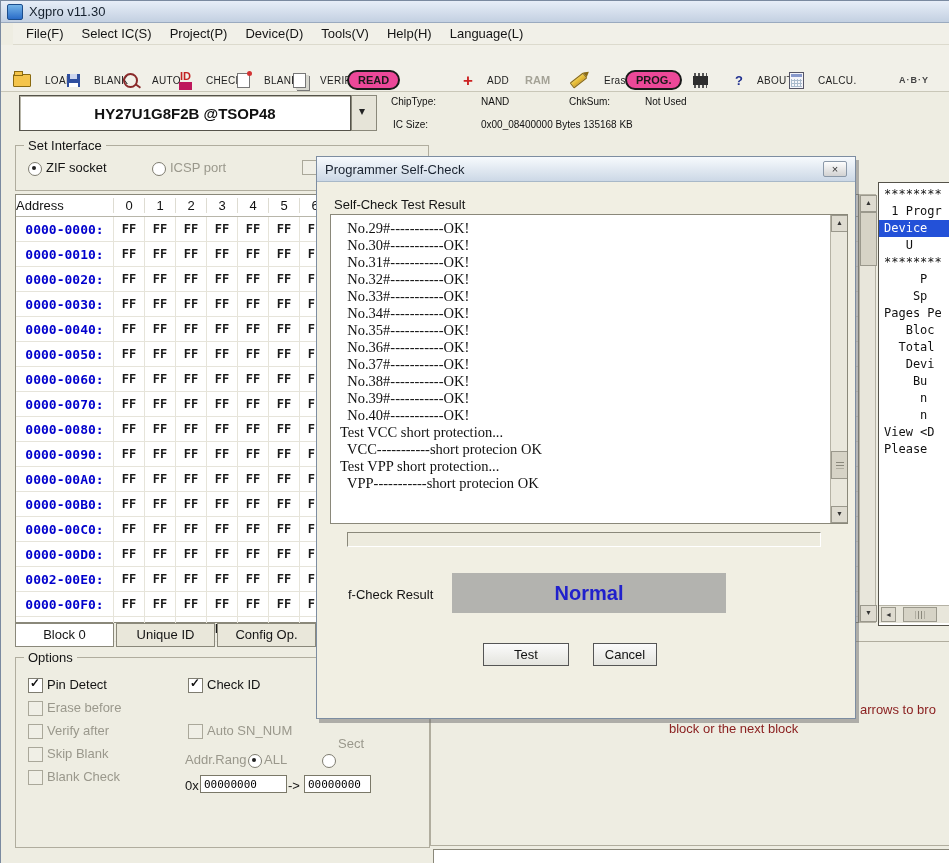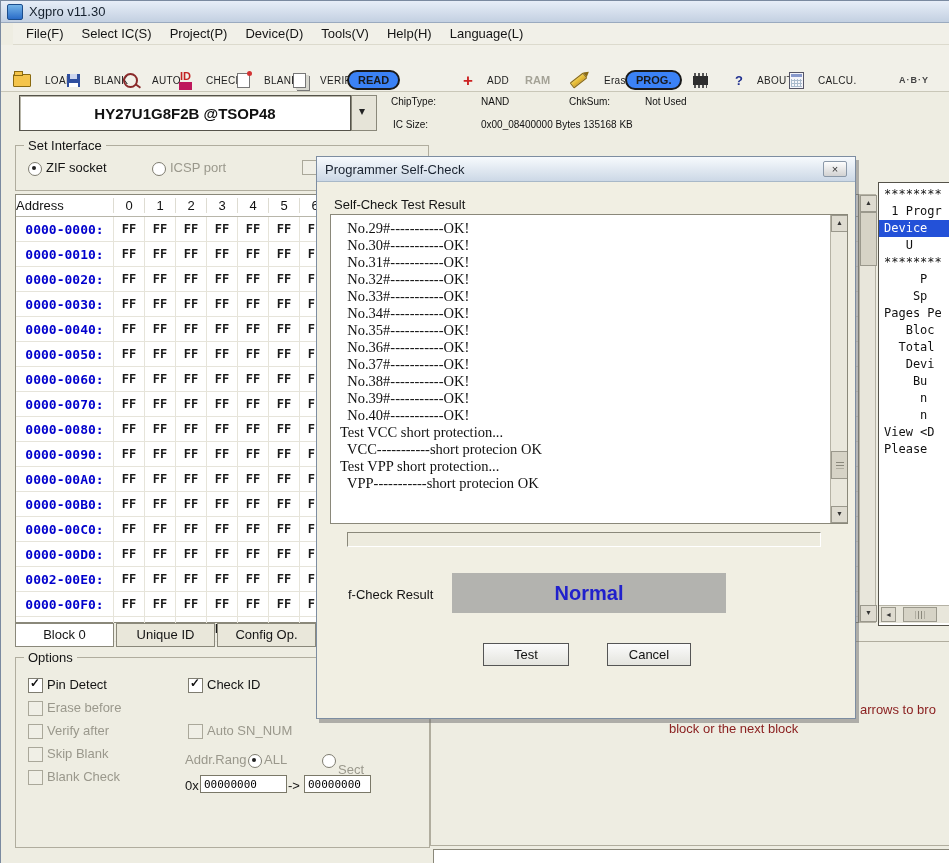--- a/index.html
+++ b/index.html
@@ -21,21 +21,21 @@
   .ic-folder::before{content:"";position:absolute;top:-4px;left:0;width:7px;height:3px;background:#f4c44a;border:1px solid #8a6a10;}
   .ic-floppy{width:13px;height:13px;background:#2f4f9f;}
   .ic-floppy::before{content:"";position:absolute;left:3px;top:0;width:7px;height:5px;background:#cdd6ee;}
   .ic-floppy::after{content:"";position:absolute;left:2px;bottom:0;width:9px;height:4px;background:#fff;}
   .ic-auto{width:11px;height:11px;border:2px solid #8a2a2a;border-radius:50%;}
   .ic-auto::after{content:"";position:absolute;width:6px;height:2px;background:#8a2a2a;right:-5px;bottom:-1px;transform:rotate(35deg);}
   .ic-id{color:#c22222;font-weight:bold;font-size:11px;border-bottom:8px solid #be185d;padding:0 1px;line-height:12px;}
   .ic-blank{width:11px;height:13px;background:#fff;border:1px solid #777;}
   .ic-blank::after{content:"";position:absolute;width:5px;height:5px;background:#d23333;border-radius:50%;right:-3px;top:-3px;}
   .ic-verify{width:11px;height:13px;background:#fff;border:1px solid #777;box-shadow:3px 2px 0 0 #d8d8d0,4px 3px 0 0 #777;}
-  .tb-oval{border:2px solid #1a1a1a;border-radius:12px;padding:2px 9px;font-weight:bold;font-size:11px;color:#1a1a1a;background:#3b82f6;}
+  .tb-oval{border:2px solid #1a1a1a;border-radius:12px;padding:2px 9px;font-weight:bold;font-size:11px;color:#1a1a1a;background:#ec4899;}
   .ic-plus{color:#cc2222;font-weight:bold;font-size:17px;line-height:17px;}
   .ic-ram{color:#a4a296;font-weight:bold;font-size:11px;}
   .ic-pencil{width:15px;height:5px;background:linear-gradient(#f2cf4a,#d8a828);border:1px solid #8a6a14;transform:rotate(-38deg);border-radius:1px;margin:0 3px;}
   .ic-pencil::after{content:"";position:absolute;right:-6px;top:-1px;border-left:5px solid #8a6a14;border-top:3px solid transparent;border-bottom:3px solid transparent;}
   .ic-chip{width:15px;height:9px;background:#2e2e2e;margin:0 2px;}
   .ic-chip::before,.ic-chip::after{content:"";position:absolute;left:1px;right:1px;height:3px;background:repeating-linear-gradient(90deg,#555 0 2px,transparent 2px 4px);}
   .ic-chip::before{top:-3px;} .ic-chip::after{bottom:-3px;}
   .ic-q{font-weight:bold;font-size:13px;color:#203090;}
   .ic-calc{width:13px;height:15px;background:#f5f5fa;border:1px solid #556;}
   .ic-calc::before{content:"";position:absolute;left:1px;top:1px;right:1px;height:3px;background:#8899cc;}
@@ -411,21 +411,21 @@
     <span class="cb disabled" style="left:12px;top:89px"></span>
     <span class="opt-label gray" style="left:31px;top:88px">Skip Blank</span>
     <span class="cb disabled" style="left:12px;top:112px"></span>
     <span class="opt-label gray" style="left:31px;top:111px">Blank Check</span>
     <span class="cb disabled" style="left:172px;top:66px"></span>
     <span class="opt-label gray" style="left:191px;top:65px">Auto SN_NUM</span>
     <span class="opt-label gray" style="left:169px;top:94px">Addr.Rang</span>
     <span class="radio sel" style="left:232px;top:96px"></span>
     <span class="opt-label gray" style="left:248px;top:94px">ALL</span>
     <span class="radio" style="left:306px;top:96px"></span>
-    <span class="opt-label gray" style="left:322px;top:104px">Sect</span>
+    <span class="opt-label gray" style="left:322px;top:78px">Sect</span>
     <span class="opt-label" style="left:169px;top:120px">0x</span>
     <input class="opt-input" style="left: 184px; top: 117px; width: 82px;" value="00000000">
     <span class="opt-label" style="left:272px;top:120px">-&gt;</span>
     <input class="opt-input" style="left: 288px; top: 117px; width: 62px;" value="00000000">
   </div>
 
   <div class="abs bottom-panel"></div>
   <div class="abs bottom-strip"></div>
   <span class="frag" style="left:859px;top:701px">arrows to bro</span>
   <span class="frag" style="left:668px;top:720px">block or the next block</span>
@@ -487,16 +487,16 @@
         <div class="sb-thumb"></div>
         <div class="sb-btn sb-down"></div>
       </div>
     </div>
     <div class="dlg-progress"></div>
     <div class="dlg-result-label">f-Check Result</div>
     <div class="dlg-result-box">
       <span>Normal</span>
     </div>
     <button class="dlg-btn" style="left:166px;width:86px">Test</button>
-    <button class="dlg-btn" style="left:290px;width:84px">Cancel</button>
+    <button class="dlg-btn" style="left:276px;width:64px">Cancel</button>
   </div>
 
 </div>
 
 </body></html>

